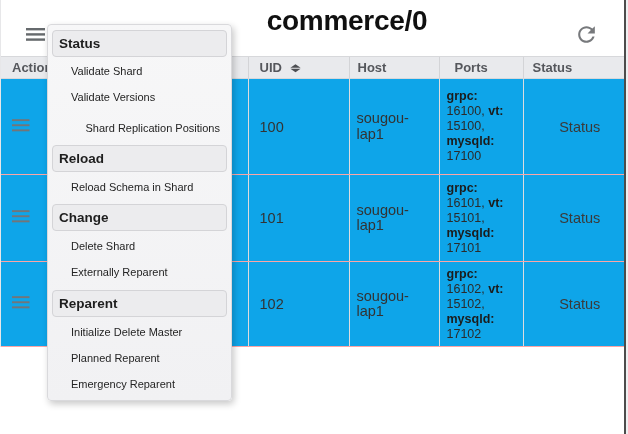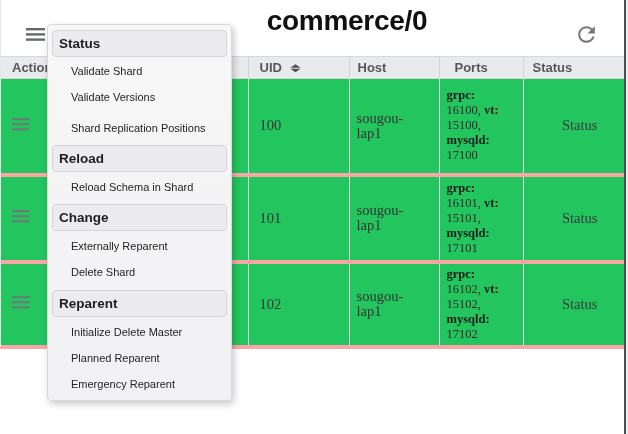--- a/index.html
+++ b/index.html
@@ -54,27 +54,26 @@
     border-top: 1px solid #d7d8db;
     border-bottom: 1px solid #d7d8db;
     border-left: 1px solid #d3d4d7;
     height: 22px;
     font-size: 13px; font-weight: bold; color: #55575c;
     text-align: left; padding: 0 0 0 11px; vertical-align: middle;
     white-space: nowrap; overflow: hidden;
   }
   table.tablets th:first-child { border-left: none; padding-left: 12px; }
   table.tablets td {
-    background: #22c55e;
-    border-bottom: 4px solid #fca5a5;
+    background: #0ea5e9;
+    border-bottom: 1px solid #fca5a5;
     border-left: 1px solid #dcdcdf;
     vertical-align: middle;
     font-size: 14.5px; color: #333;
     padding: 0 0 0 11px;
-    font-family: Liberation Serif, serif;
   }
   table.tablets td:first-child { border-left: none; padding-left: 12px; }
   table.tablets tr.r0 td { height: 96px; }
   table.tablets tr.r1 td { height: 87px; margin-left: 11px; }
   table.tablets tr.r2 td { height: 85px; }
   table.tablets td.host-cell { padding: 0 12px 0 7px; line-height: 15.2px; }
   table.tablets td.ports-cell {
     padding: 0 11px 0 7px; font-size: 12.5px; line-height: 15px; color: #2b2b2b;
   }
   table.tablets td.ports-cell b { color: #1c1c1c; }
@@ -102,21 +101,21 @@
     padding: 4px 6px;
     font-size: 13.5px; font-weight: bold; color: #1e1e1e;
     line-height: 17px;
   }
   .dropdown .menu-item {
     padding: 4.8px 11px;
     font-size: 11px; color: #242424; line-height: 16.4px;
     cursor: pointer;
     margin-left: 12px;
   }
-  .dropdown .menu-item.center { text-align: left; padding-top: 9px; padding-bottom: 4.5px; }
+  .dropdown .menu-item.center { text-align: right; padding-top: 9px; padding-bottom: 4.5px; }
 </style>
 </head>
 <body>
 
 <div class="card-left-border"></div>
 <div class="right-dark-edge"></div>
 <div class="right-sliver"></div>
 
 <div class="topbar">
   <button class="menu-trigger">
@@ -209,19 +208,19 @@
 </table>
 
 <div class="dropdown" id="dropdown">
     <div class="section-header">Status</div>
     <div class="menu-item">Validate Shard</div>
     <div class="menu-item">Validate Versions</div>
     <div class="menu-item center">Shard Replication Positions</div>
     <div class="section-header">Reload</div>
     <div class="menu-item">Reload Schema in Shard</div>
     <div class="section-header">Change</div>
+    <div class="menu-item">Delete Shard</div>
     <div class="menu-item">Externally Reparent</div>
-    <div class="menu-item">Delete Shard</div>
     <div class="section-header">Reparent</div>
     <div class="menu-item">Initialize Delete Master</div>
     <div class="menu-item">Planned Reparent</div>
     <div class="menu-item">Emergency Reparent</div>
   </div>
 
 </body></html>

